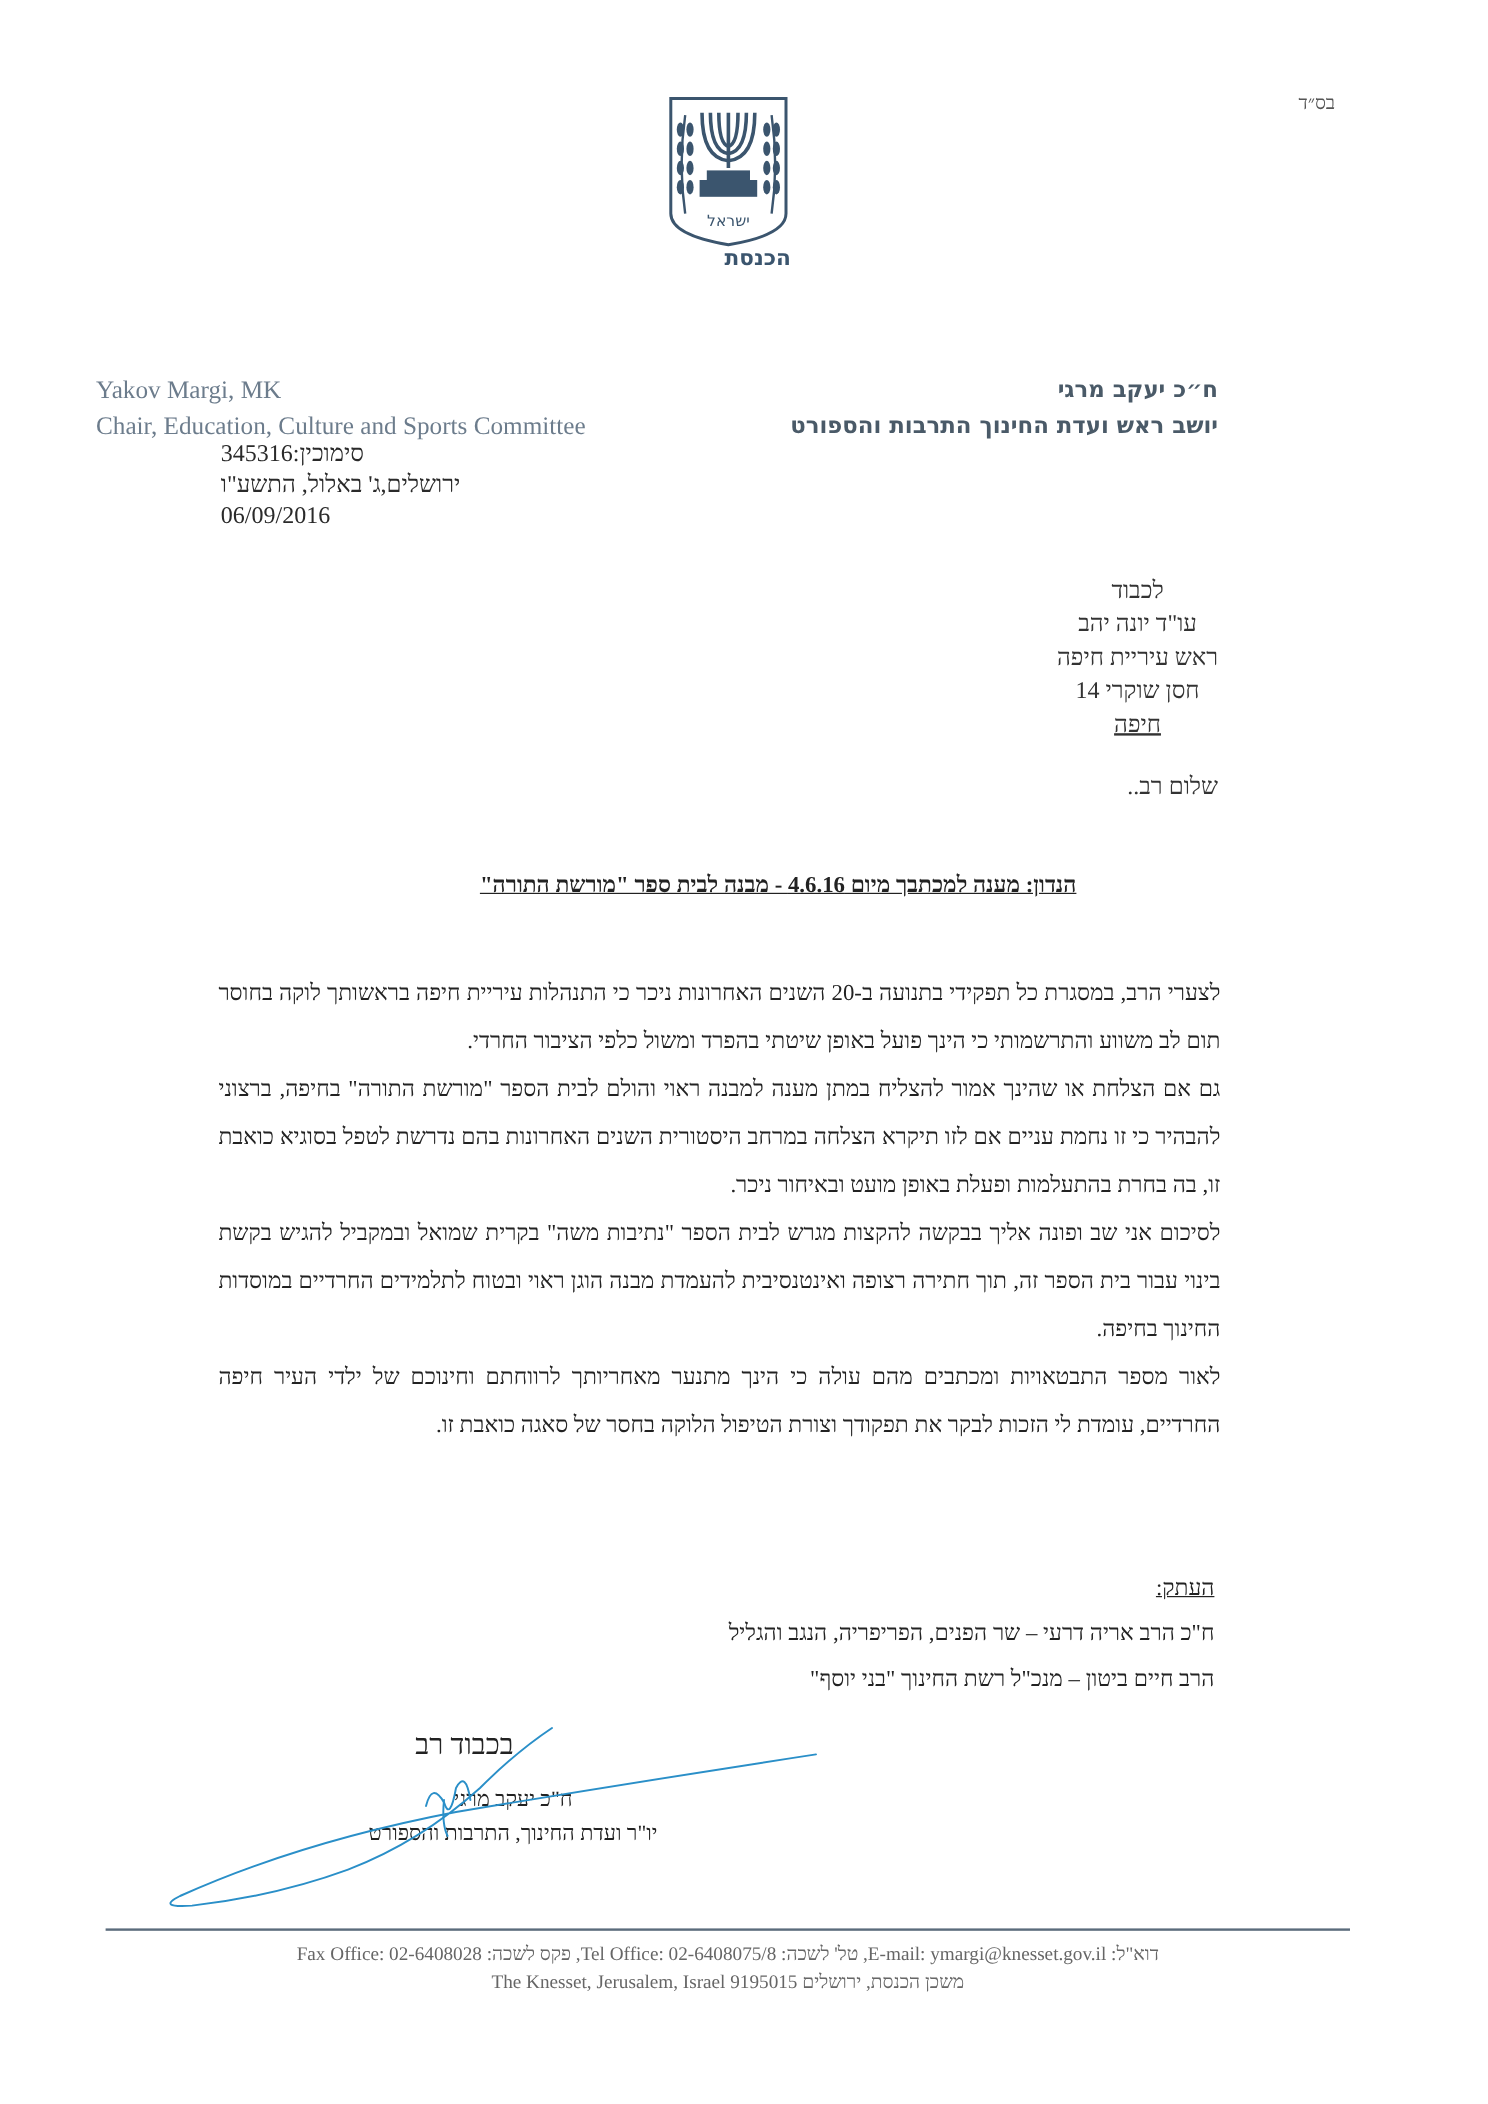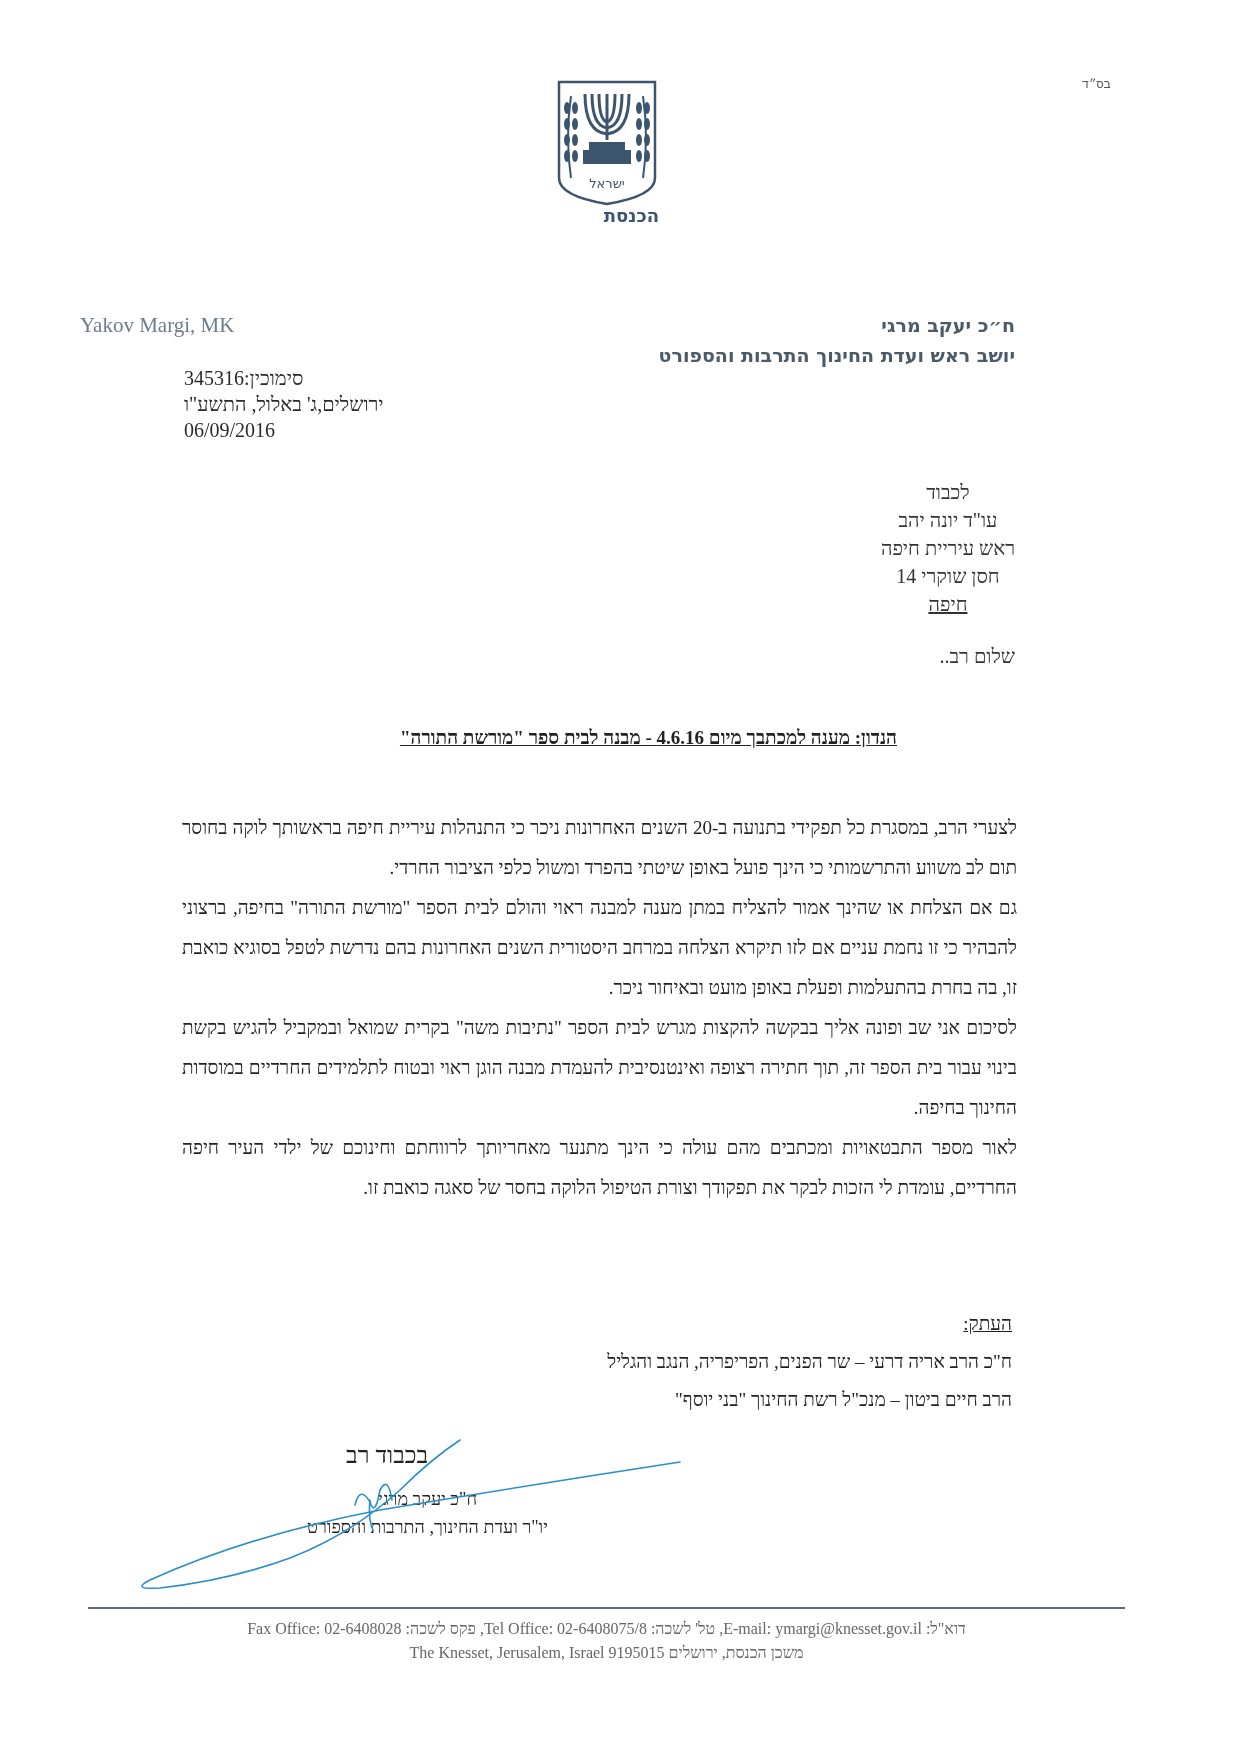--- a/index.html
+++ b/index.html
@@ -1,18 +1,18 @@
 <!DOCTYPE html>
 <html><head>
 <meta charset="utf-8">
 <style>
   html, body { margin: 0; padding: 0; background: #ffffff; }
   body { width: 1240px; height: 1753px; position: relative; overflow: hidden; font-family: "Liberation Serif", serif; color: #2a2a2a; }
   .abs { position: absolute; }
-  .bsd { left: 1082px; top: 78px; font-family: Liberation Mono, monospace; font-size: 12px; color: #555; direction: rtl; }
+  .bsd { left: 1082px; top: 78px; font-family: Liberation Serif, serif; font-size: 16px; color: #555; direction: rtl; }
   .emblem { left: 555px; top: 78px; width: 104px; height: 152px; }
   .emblem-caption { left: 555px; top: 205px; width: 104px; direction: rtl; font-family: "DejaVu Sans", sans-serif; font-size: 18px; color: #3b556e; font-weight: bold; }
 
   .en-head { left: 80px; top: 310px; font-size: 21px; color: #6c7c8c; line-height: 30px; }
   .ref { left: 184px; top: 365px; font-size: 20px; color: #2a2a2a; line-height: 26px; direction: rtl; text-align: left; }
   .ref div { direction: rtl; unicode-bidi: plaintext; text-align: left; }
 
   .he-head { right: 225px; top: 310px; direction: rtl; font-family: "DejaVu Sans", sans-serif; font-size: 19px; color: #4a5a68; line-height: 30px; font-weight: bold; }
 
   .addressee { right: 225px; top: 478px; direction: rtl; text-align: center; font-size: 20px; line-height: 28px; color: #333; }
@@ -71,20 +71,21 @@
     <path d="M44 16 Q44 42 52 44 Q60 42 60 16"></path>
   </g>
   <rect x="34" y="64" width="36" height="8" fill="#3b556e"></rect>
   <rect x="28" y="72" width="48" height="14" fill="#3b556e"></rect>
   <text x="52" y="110" text-anchor="middle" font-family="DejaVu Sans, sans-serif" font-size="13" fill="#3b556e" direction="rtl">ישראל</text>
 </svg>
 <div class="abs emblem-caption">הכנסת</div>
 
 <div class="abs en-head">
   <div>Yakov Margi, MK</div>
+  <div>Chair, Education, Culture and Sports Committee</div>
 </div>
 
 <div class="abs he-head">
   <div>ח״כ יעקב מרגי</div>
   <div>יושב ראש ועדת החינוך התרבות והספורט</div>
 </div>
 
 <div class="abs ref">
   <div>סימוכין:345316</div>
   <div>ירושלים,ג' באלול, התשע"ו</div>

